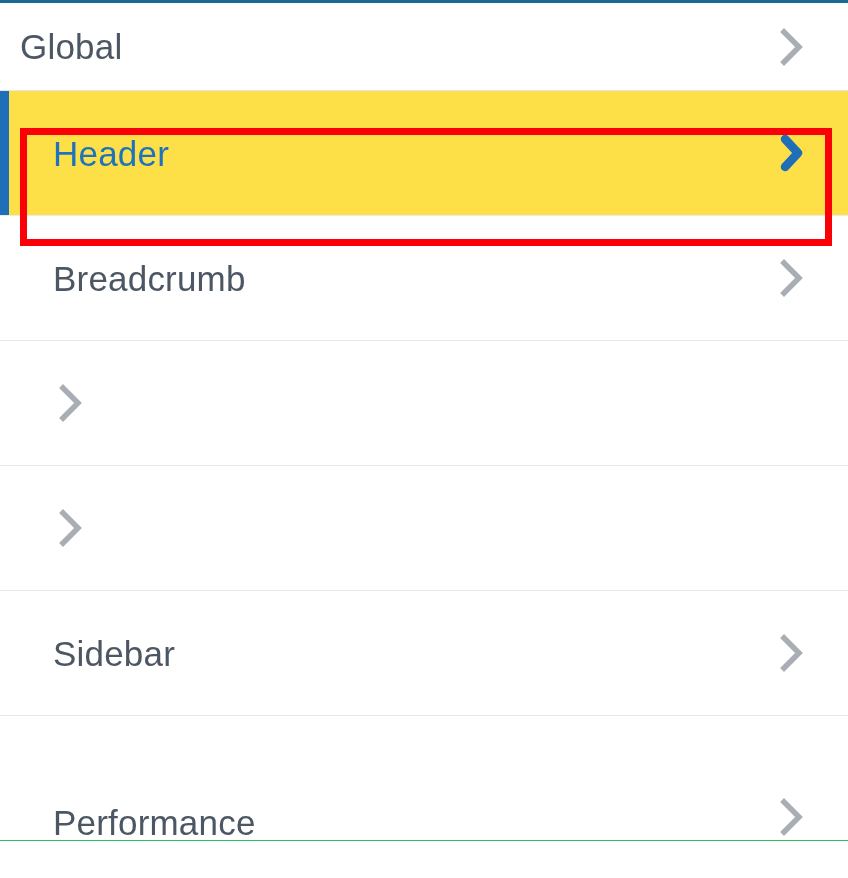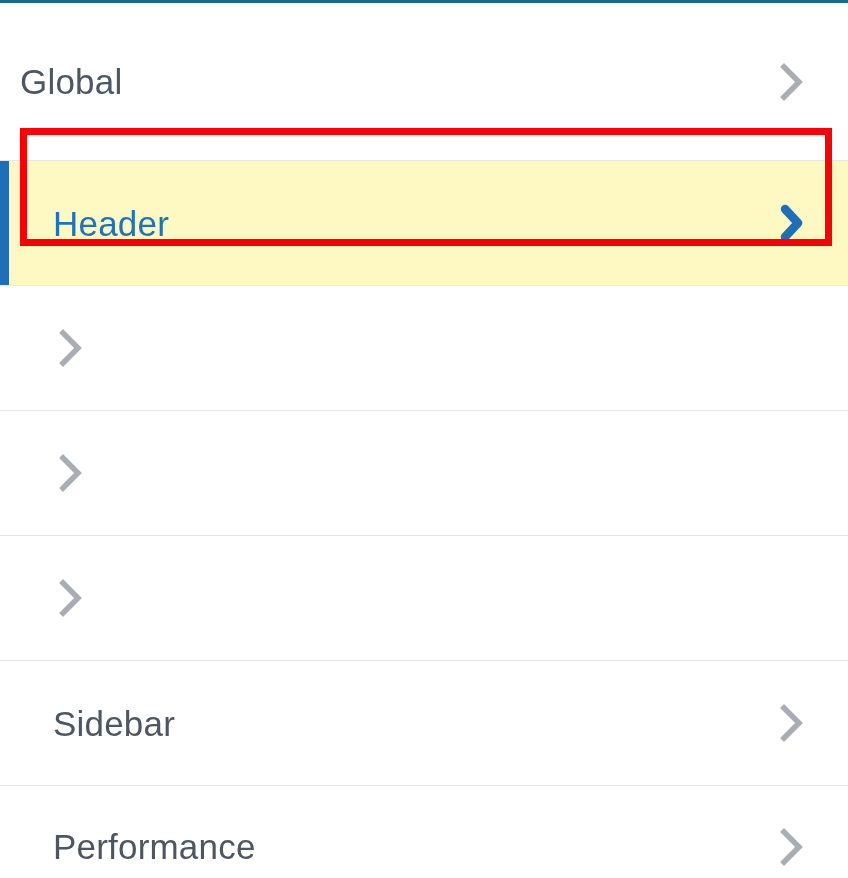--- a/index.html
+++ b/index.html
@@ -46,40 +46,41 @@
     width: 848px;
     height: 125px;
     display: flex;
     align-items: center;
     background: #ffffff;
     border-bottom: 1px solid #e6e6e6;
     padding-left: 53px;
     padding-right: 24px;
   }
   .menu-row:first-child {
-    height: 158px;
+    height: 88px;
     padding-left: 20px;
   }
   .menu-row:last-child {
-    border-bottom: 4px solid #22c55e;
+    border-bottom: 1px solid #22c55e;
+    align-items: flex-end;
   }
 
   .menu-row .row-label {
     flex: 1 1 auto;
     font-size: 35px;
     font-weight: 400;
     letter-spacing: 0.2px;
     color: #4c5763;
     line-height: 1;
     white-space: nowrap;
   }
 
   
   .menu-row.is-active {
-    background: #fef9c3;
+    background: #fde047;
     border-bottom-color: #ebebeb;
   }
   .menu-row.is-active .row-label {
     color: #1e73be;
   }
 
   
   .active-bar {
     position: absolute;
     left: 0;
@@ -151,20 +152,21 @@
       <span class="active-bar"></span>
       <span class="row-label">Header</span>
       <span class="chevron">
         <svg viewBox="0 0 34 46" aria-hidden="true">
             <polyline class="stroke" points="11,9 24,23 11,37"></polyline>
           </svg>
       </span>
     </div>
 
     <div class="menu-row">
+      <span class="row-label">Breadcrumb</span>
       <span class="chevron">
         <svg viewBox="0 0 34 46" aria-hidden="true">
             <polyline class="stroke" points="10,8 25,23 10,38"></polyline>
           </svg>
       </span>
     </div>
 
     <div class="menu-row">
       <span class="chevron">
         <svg viewBox="0 0 34 46" aria-hidden="true">

